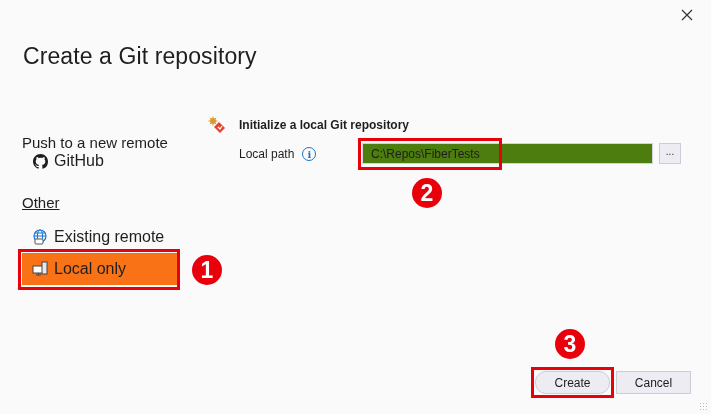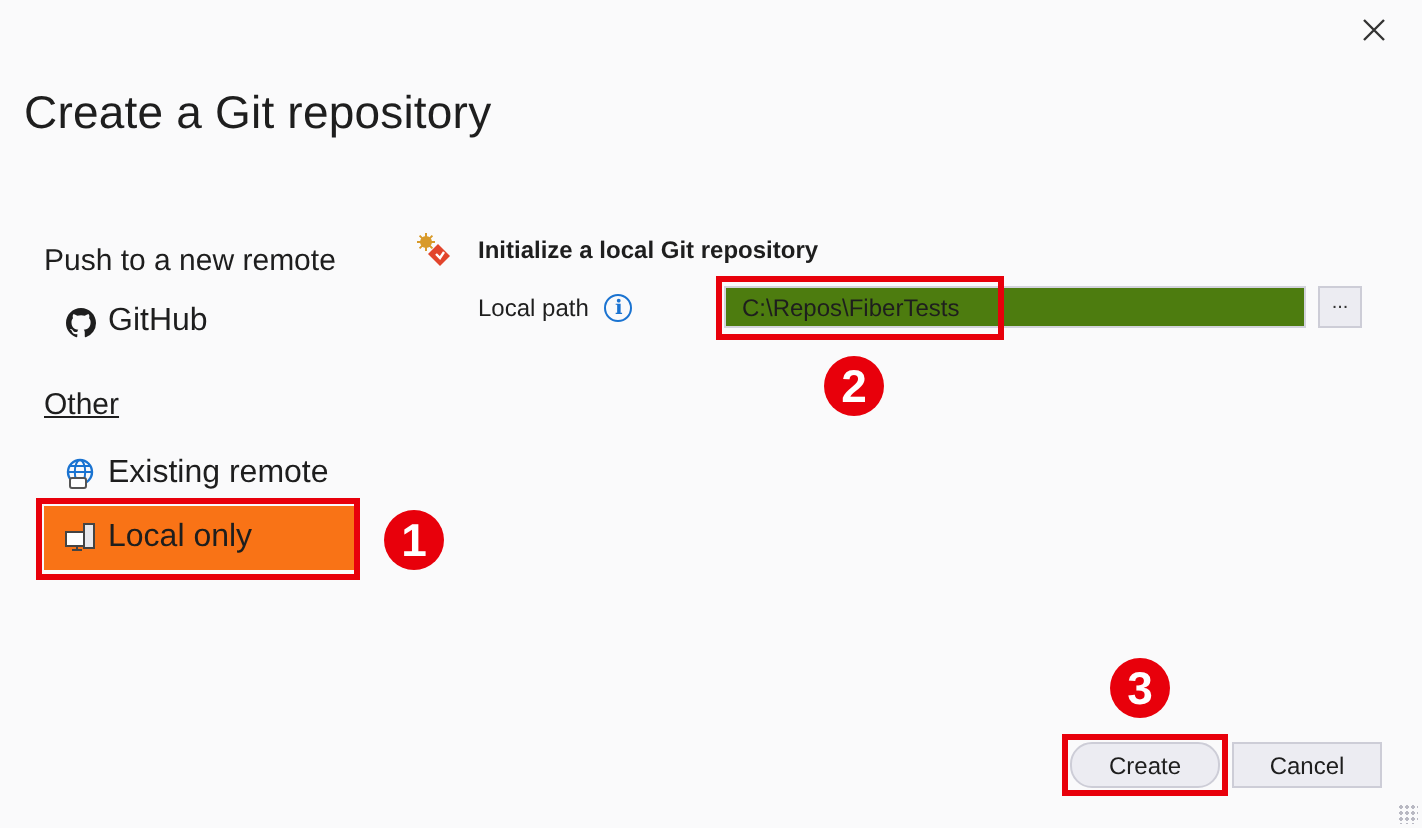--- a/index.html
+++ b/index.html
@@ -1,19 +1,19 @@
 <!DOCTYPE html>
 <html><head>
 <meta charset="utf-8">
 <style>
   * { box-sizing: border-box; margin: 0; padding: 0; }
   html, body { width: 711px; height: 414px; overflow: hidden; }
   body { background: #fafafb; font-family: "Liberation Sans", sans-serif; color: #1e1e1e; position: relative; }
   .close { position: absolute; left: 678px; top: 6px; width: 18px; height: 18px; cursor: pointer; }
-  .title { position: absolute; left: 12px; top: 43px; font-size: 23px; font-weight: 300; color: #1e1e1e; letter-spacing: 0.1px; }
+  .title { position: absolute; left: 23px; top: 43px; font-size: 23px; font-weight: 300; color: #1e1e1e; letter-spacing: 0.1px; }
   .section-h { position: absolute; left: 22px; font-size: 15px; color: #1e1e1e; }
   .nav-item { position: absolute; left: 22px; width: 155px; height: 32px; display: flex; align-items: center; padding-left: 10px; font-size: 16px; cursor: pointer; }
   .nav-item.selected { background: #f97316; }
   .nav-item .ic { width: 16px; height: 16px; margin-right: 6px; display: inline-flex; align-items: center; justify-content: center; }
   .redbox { position: absolute; border: 3px solid #e8000b; }
   .badge { position: absolute; width: 30px; height: 30px; border-radius: 50%; background: #e8000b; color: #fff; font-size: 23px; font-weight: bold; display: flex; align-items: center; justify-content: center; }
   .init-icon { position: absolute; left: 208px; top: 116px; width: 18px; height: 18px; }
   .init-h { position: absolute; left: 239px; top: 118px; font-size: 12px; font-weight: bold; }
   .lp-label { position: absolute; left: 239px; top: 147px; font-size: 12px; display: flex; align-items: center; }
   .info { width: 14px; height: 14px; border: 1.3px solid #1a73d1; border-radius: 50%; color: #1a73d1; font-size: 10px; font-weight: bold; display: inline-flex; align-items: center; justify-content: center; margin-left: 8px; font-family: "DejaVu Serif", serif; }
@@ -26,21 +26,21 @@
 <body>
 
 <div class="close">
   <svg width="18" height="18" viewBox="0 0 18 18">
       <path d="M4 4 L14 14 M14 4 L4 14" stroke="#333" stroke-width="1.2"></path>
     </svg>
 </div>
 
 <div class="title">Create a Git repository</div>
 
-<div class="section-h" style="top:122px;">Push to a new remote</div>
+<div class="section-h" style="top:134px;">Push to a new remote</div>
 
 <div class="nav-item" style="top:145px;">
   <span class="ic">
     <svg width="15" height="15" viewBox="0 0 16 16">
         <path fill="#1e1e1e" d="M8 0C3.58 0 0 3.58 0 8c0 3.54 2.29 6.53 5.47 7.59.4.07.55-.17.55-.38v-1.33c-2.23.48-2.7-1.07-2.7-1.07-.36-.92-.89-1.17-.89-1.17-.73-.5.06-.49.06-.49.8.06 1.23.83 1.23.83.71 1.22 1.87.87 2.33.66.07-.52.28-.87.51-1.07-1.78-.2-3.64-.89-3.64-3.95 0-.87.31-1.59.82-2.15-.08-.2-.36-1.02.08-2.12 0 0 .67-.21 2.2.82a7.6 7.6 0 0 1 4 0c1.53-1.04 2.2-.82 2.2-.82.44 1.1.16 1.92.08 2.12.51.56.82 1.27.82 2.15 0 3.07-1.87 3.75-3.65 3.95.29.25.54.73.54 1.48v2.2c0 .21.15.46.55.38A8 8 0 0 0 16 8c0-4.42-3.58-8-8-8z"></path>
       </svg>
   </span>
   <span>GitHub</span>
 </div>
 

